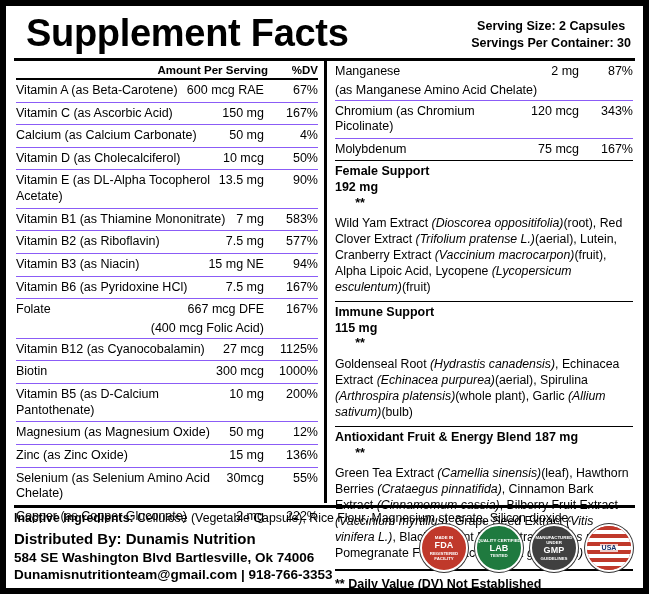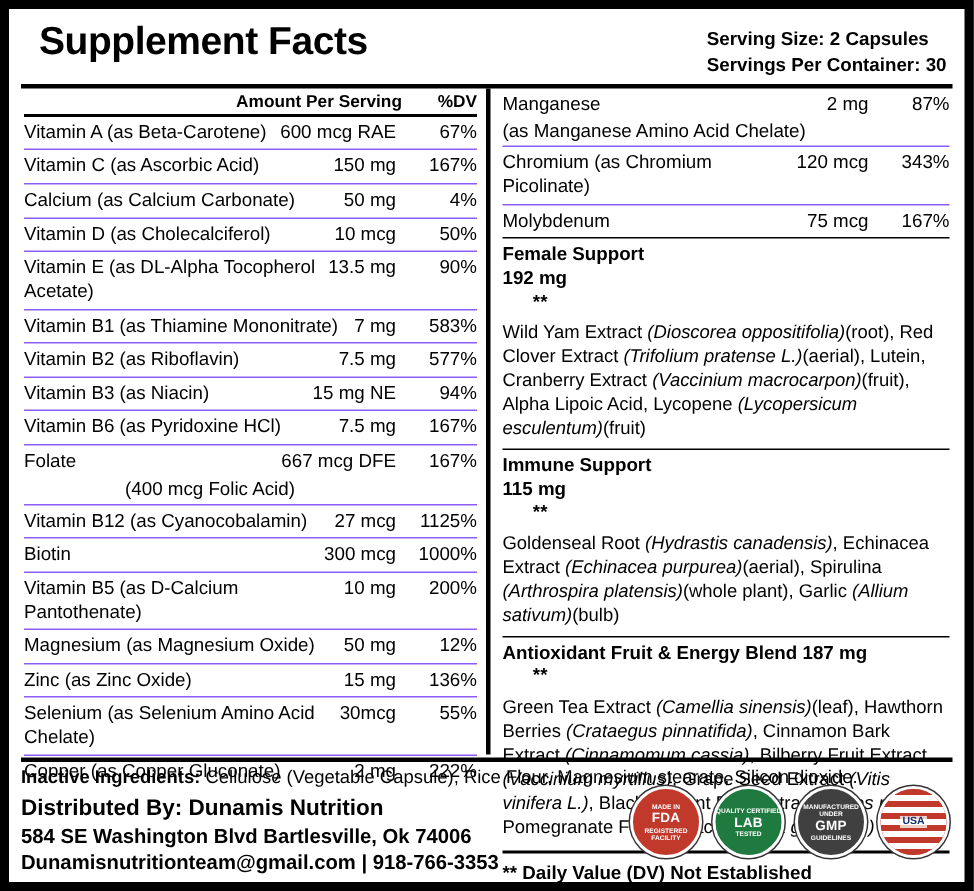--- a/index.html
+++ b/index.html
@@ -30,34 +30,34 @@
     flex-direction: column;
   }
   
   .header {
     display: flex;
     align-items: flex-start;
     justify-content: space-between;
     padding: 0 2px 2px 2px;
   }
   .title {
-    font-size: 26px;
+    font-size: 38px;
     font-weight: bold;
     letter-spacing: -0.3px;
     line-height: 1.05;
     padding-left: 10px;
     margin-top: 2px;
   }
   .serving-box {
     font-size: 12.5px;
     font-weight: bold;
     line-height: 1.35;
     padding-top: 6px;
     padding-right: 2px;
-    text-align: left;
+    text-align: center;
   }
   .rule-heavy {
     border-bottom: 3px solid #000;
     margin: 2px 0 0 0;
   }
   
   .body-cols {
     display: flex;
     flex: 1 1 auto;
     min-height: 0;
@@ -104,21 +104,21 @@
     padding-right: 8px;
   }
   .row .pct {
     flex: 0 0 auto;
     width: 46px;
     text-align: right;
     white-space: nowrap;
   }
   .note-sub {
     font-size: 12.5px;
-    text-align: center;
+    text-align: right;
     padding: 0 54px 3px 0;
   }
   
   .blend-row {
     display: flex;
     align-items: flex-start;
     font-size: 12.5px;
     font-weight: bold;
     line-height: 1.25;
     padding: 3px 0;

